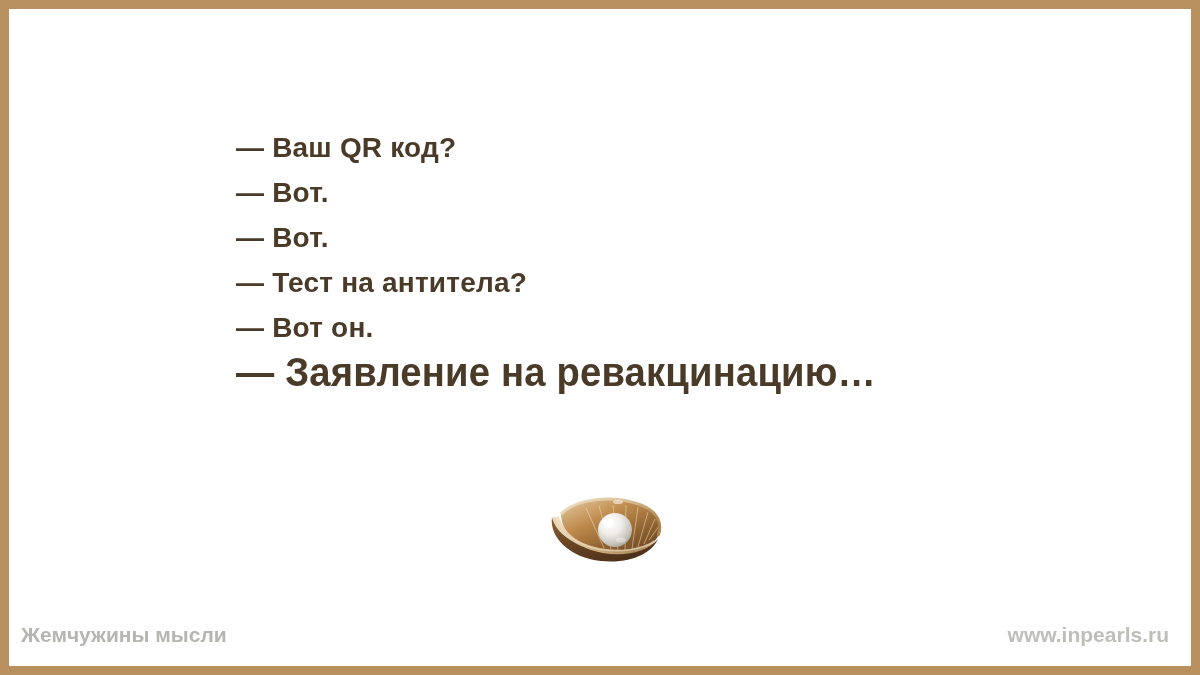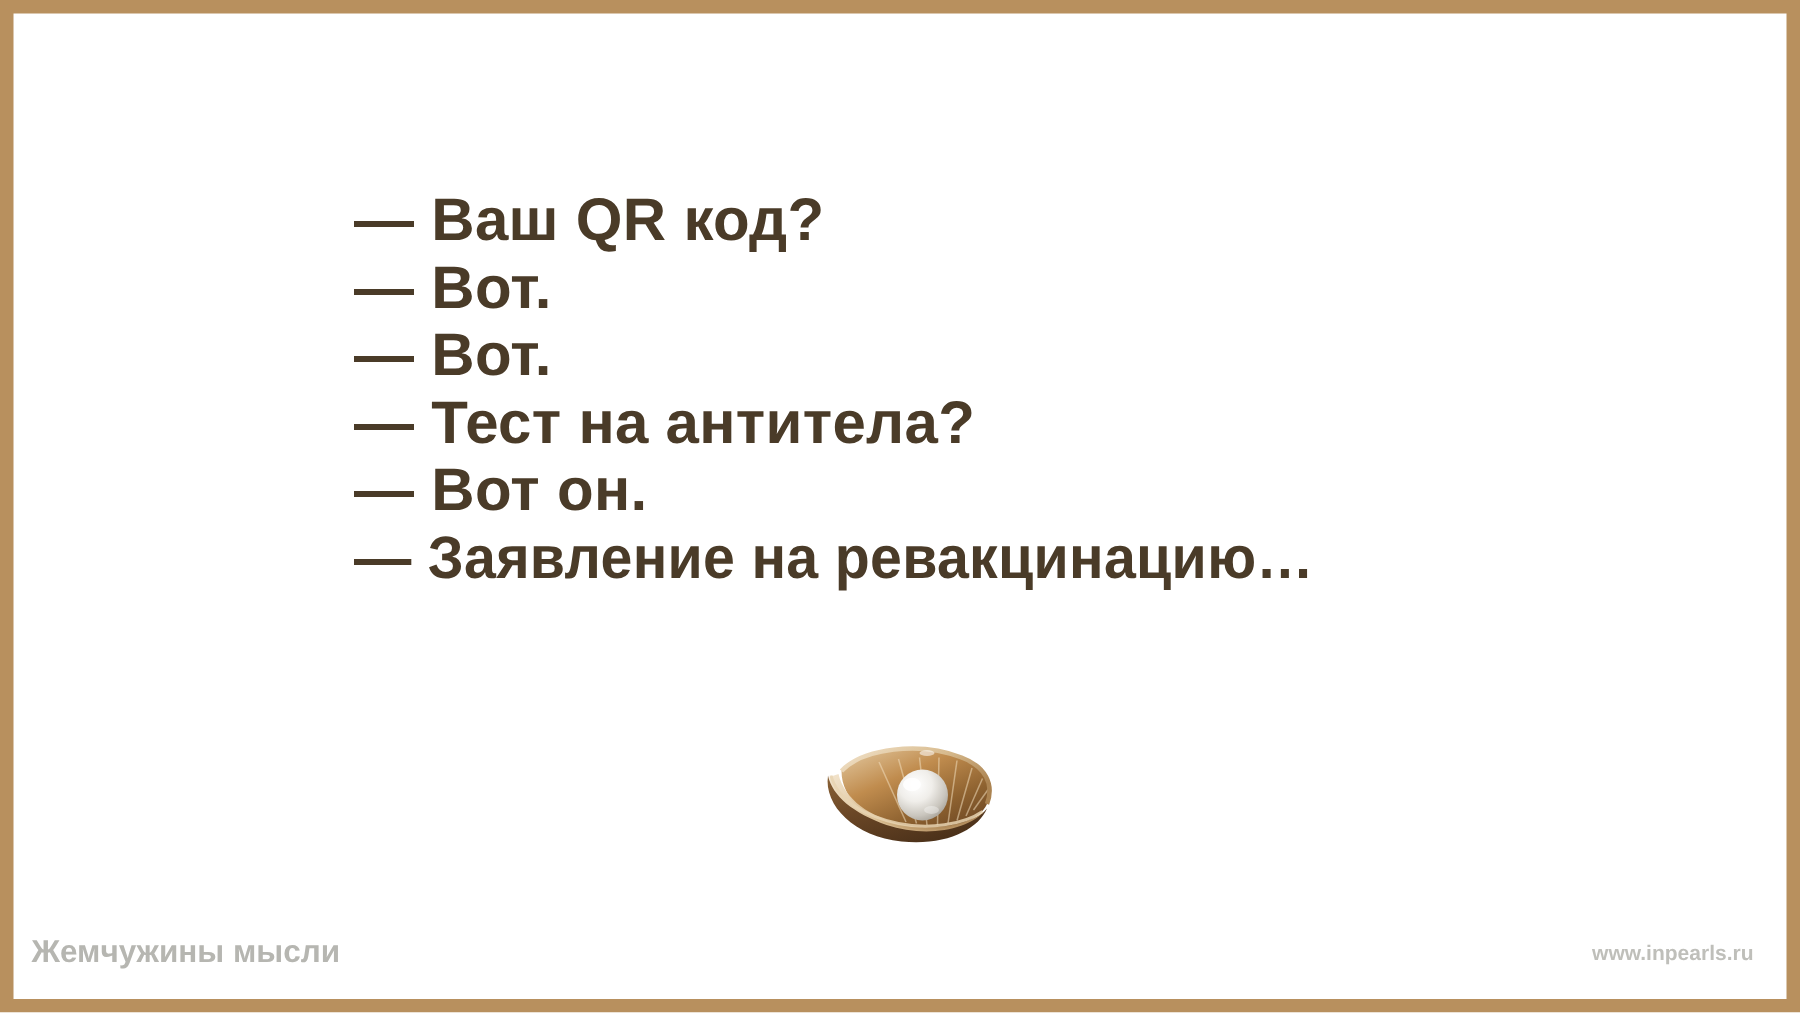--- a/index.html
+++ b/index.html
@@ -30,21 +30,21 @@
     top: 116px;
     width: 940px;
   }
 
   .quote-line {
     display: block;
     white-space: nowrap;
     color: #4a3b28;
     font-family: "Liberation Sans Narrow", "Liberation Sans", "DejaVu Sans", sans-serif;
     font-weight: bold;
-    font-size: 40px;
+    font-size: 28px;
     line-height: 45px;
     letter-spacing: 0.2px;
     font-stretch: condensed;
   }
   
   .quote-line.tight {
     font-size: 40px;
     transform: scaleX(0.955);
     transform-origin: left center;
   }
@@ -78,21 +78,21 @@
     line-height: 30px;
     white-space: nowrap;
   }
   .footer-right {
     position: absolute;
     right: 22px;
     top: 0;
     color: #bfbfba;
     font-family: "Liberation Sans Narrow", "Liberation Sans", "DejaVu Sans", sans-serif;
     font-weight: bold;
-    font-size: 14px;
+    font-size: 21px;
     line-height: 30px;
     white-space: nowrap;
   }
 </style>
 </head>
 <body>
 
 <div class="card">
 
   <div class="quote">

